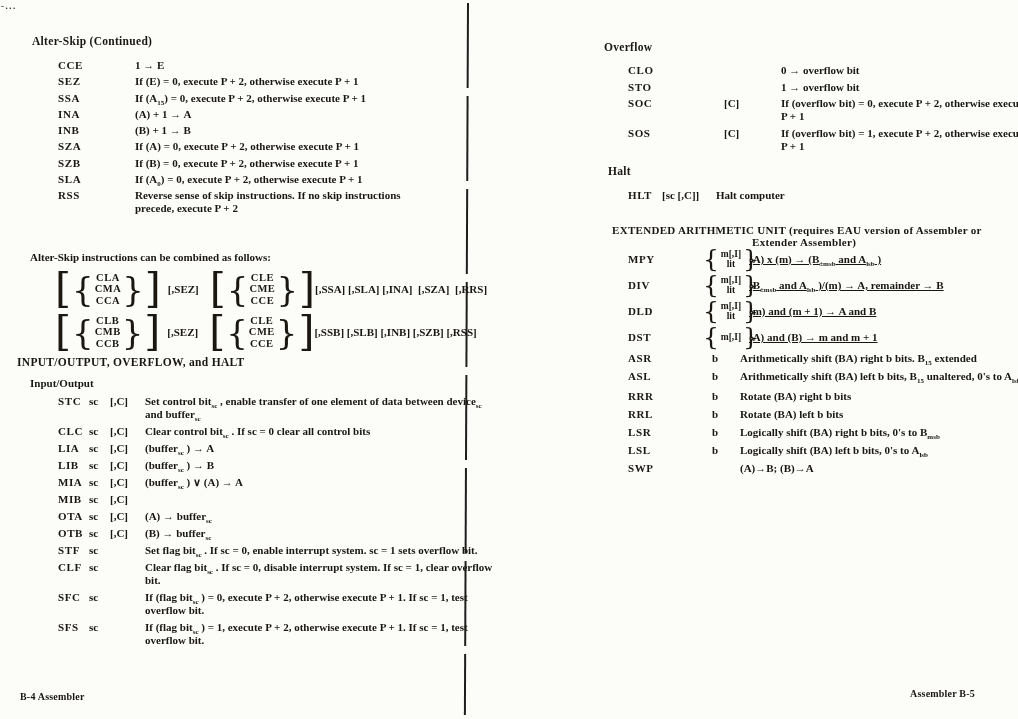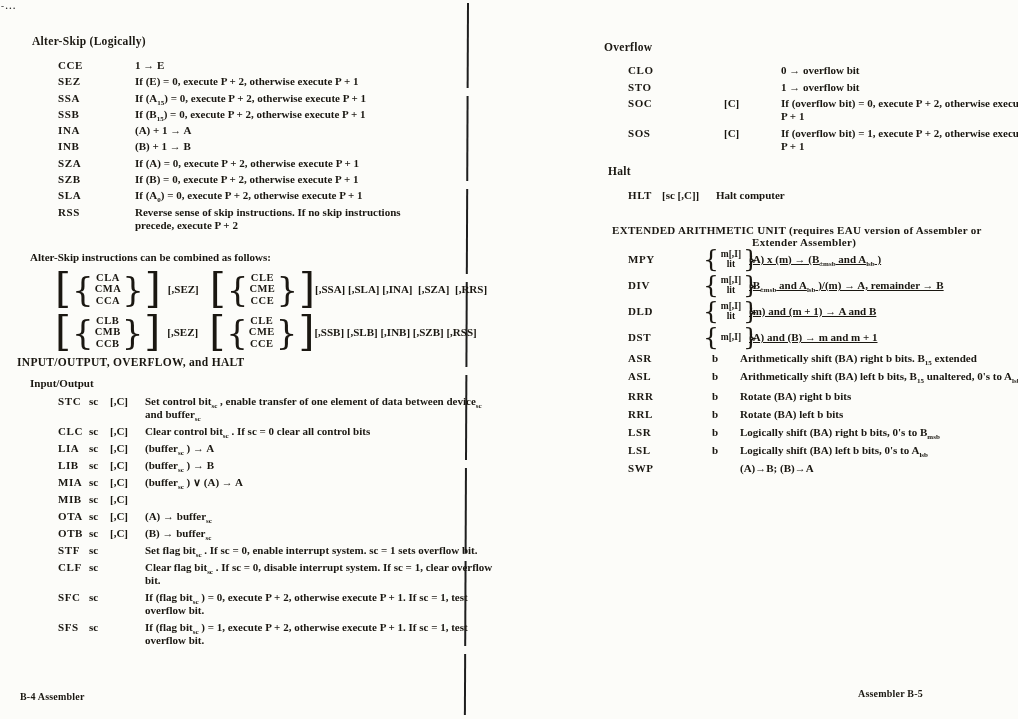--- a/index.html
+++ b/index.html
@@ -70,38 +70,34 @@
   .footer{font-size:10px;letter-spacing:0.2px;}
 </style>
 </head>
 <body>
 
 <div class="page">
 
   <div class="abs" id="artifact">-...</div>
   <div class="abs" id="divider"></div>
 
-  <div class="abs sect-h" style="left:32px;top:35px;">Alter-Skip (Logically)</div>
+  <div class="abs sect-h" style="left:32px;top:35px;">Alter-Skip (Continued)</div>
 
   <div class="abs" id="askip">
     <div class="row">
         <span class="mn">CCE</span>
         <span class="desc">1 → E</span>
       </div>
     <div class="row">
         <span class="mn">SEZ</span>
         <span class="desc">If (E) = 0, execute P + 2, otherwise execute P + 1</span>
       </div>
     <div class="row">
         <span class="mn">SSA</span>
         <span class="desc">If (A<sub>15</sub>) = 0, execute P + 2, otherwise execute P + 1</span>
-      </div>
-    <div class="row">
-        <span class="mn">SSB</span>
-        <span class="desc">If (B<sub>15</sub>) = 0, execute P + 2, otherwise execute P + 1</span>
       </div>
     <div class="row">
         <span class="mn">INA</span>
         <span class="desc">(A) + 1 → A</span>
       </div>
     <div class="row">
         <span class="mn">INB</span>
         <span class="desc">(B) + 1 → B</span>
       </div>
     <div class="row">
@@ -367,15 +363,15 @@
         <span class="opc">b</span>
         <span class="desc">Logically shift (BA) left b bits, 0's to A<sub>lsb</sub></span>
       </div>
     <div class="row">
         <span class="mn">SWP</span>
         <span class="opc"></span>
         <span class="desc">(A)→B; (B)→A</span>
       </div>
   </div>
 
-  <div class="abs footer" style="left:858px;top:688px;width:125px;text-align:left;">Assembler B-5</div>
+  <div class="abs footer" style="left:880px;top:688px;width:125px;text-align:center;">Assembler B-5</div>
 
 </div>
 
 </body></html>

